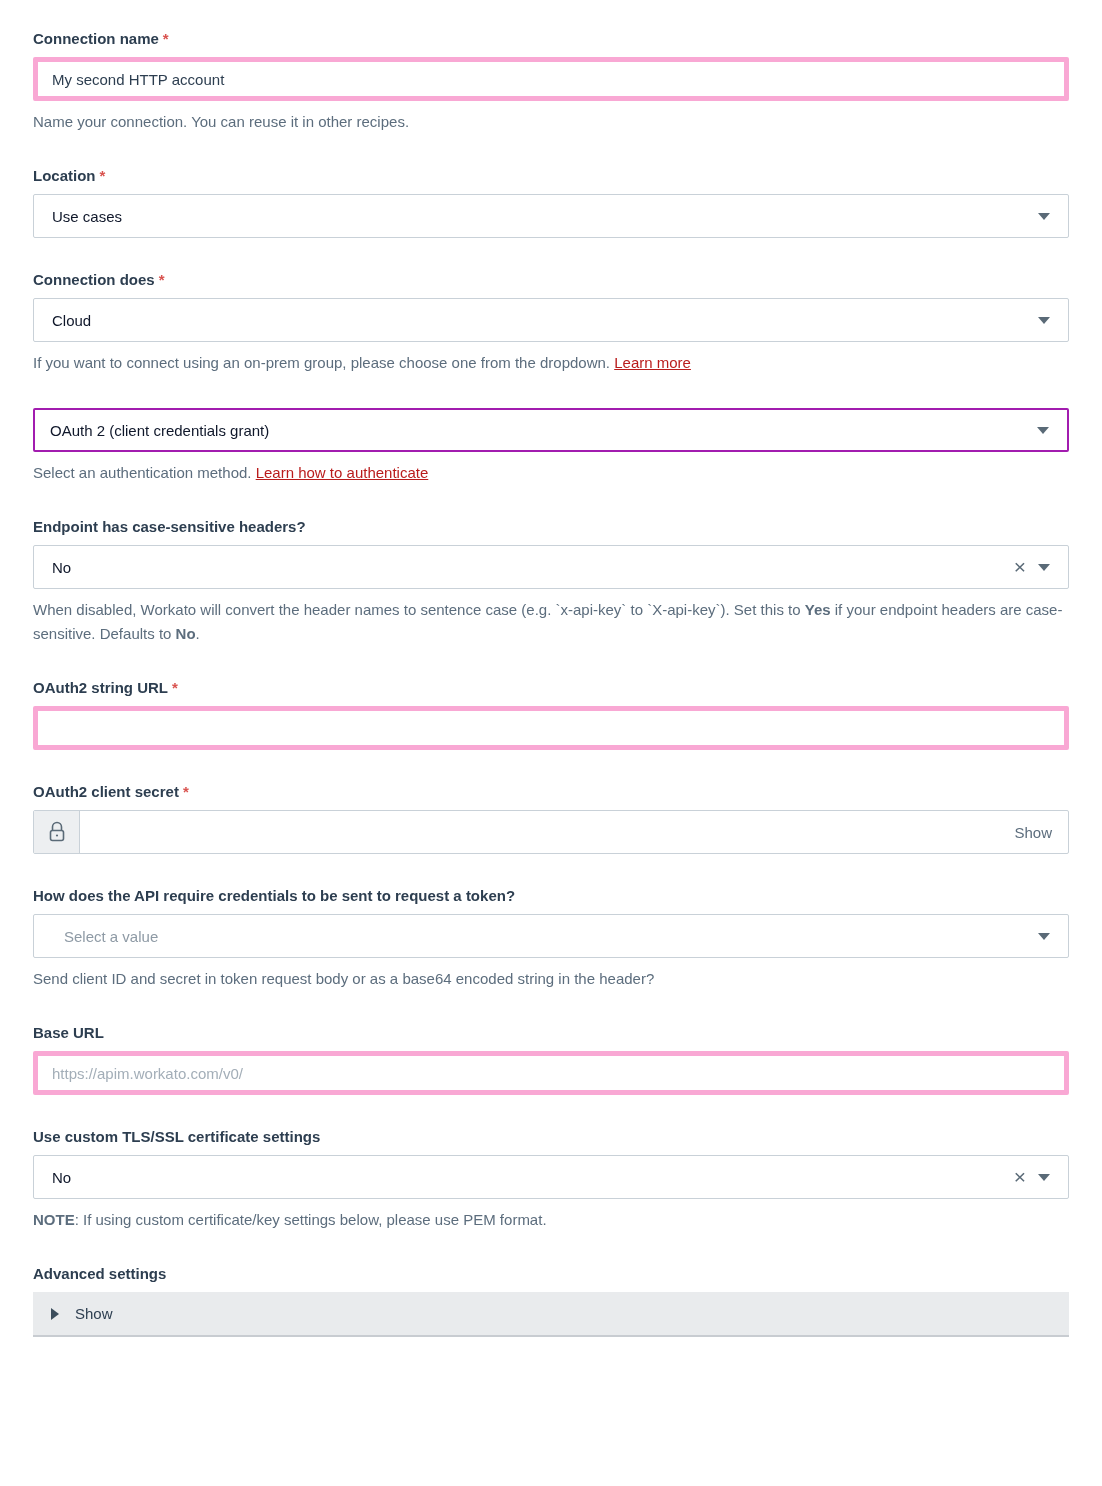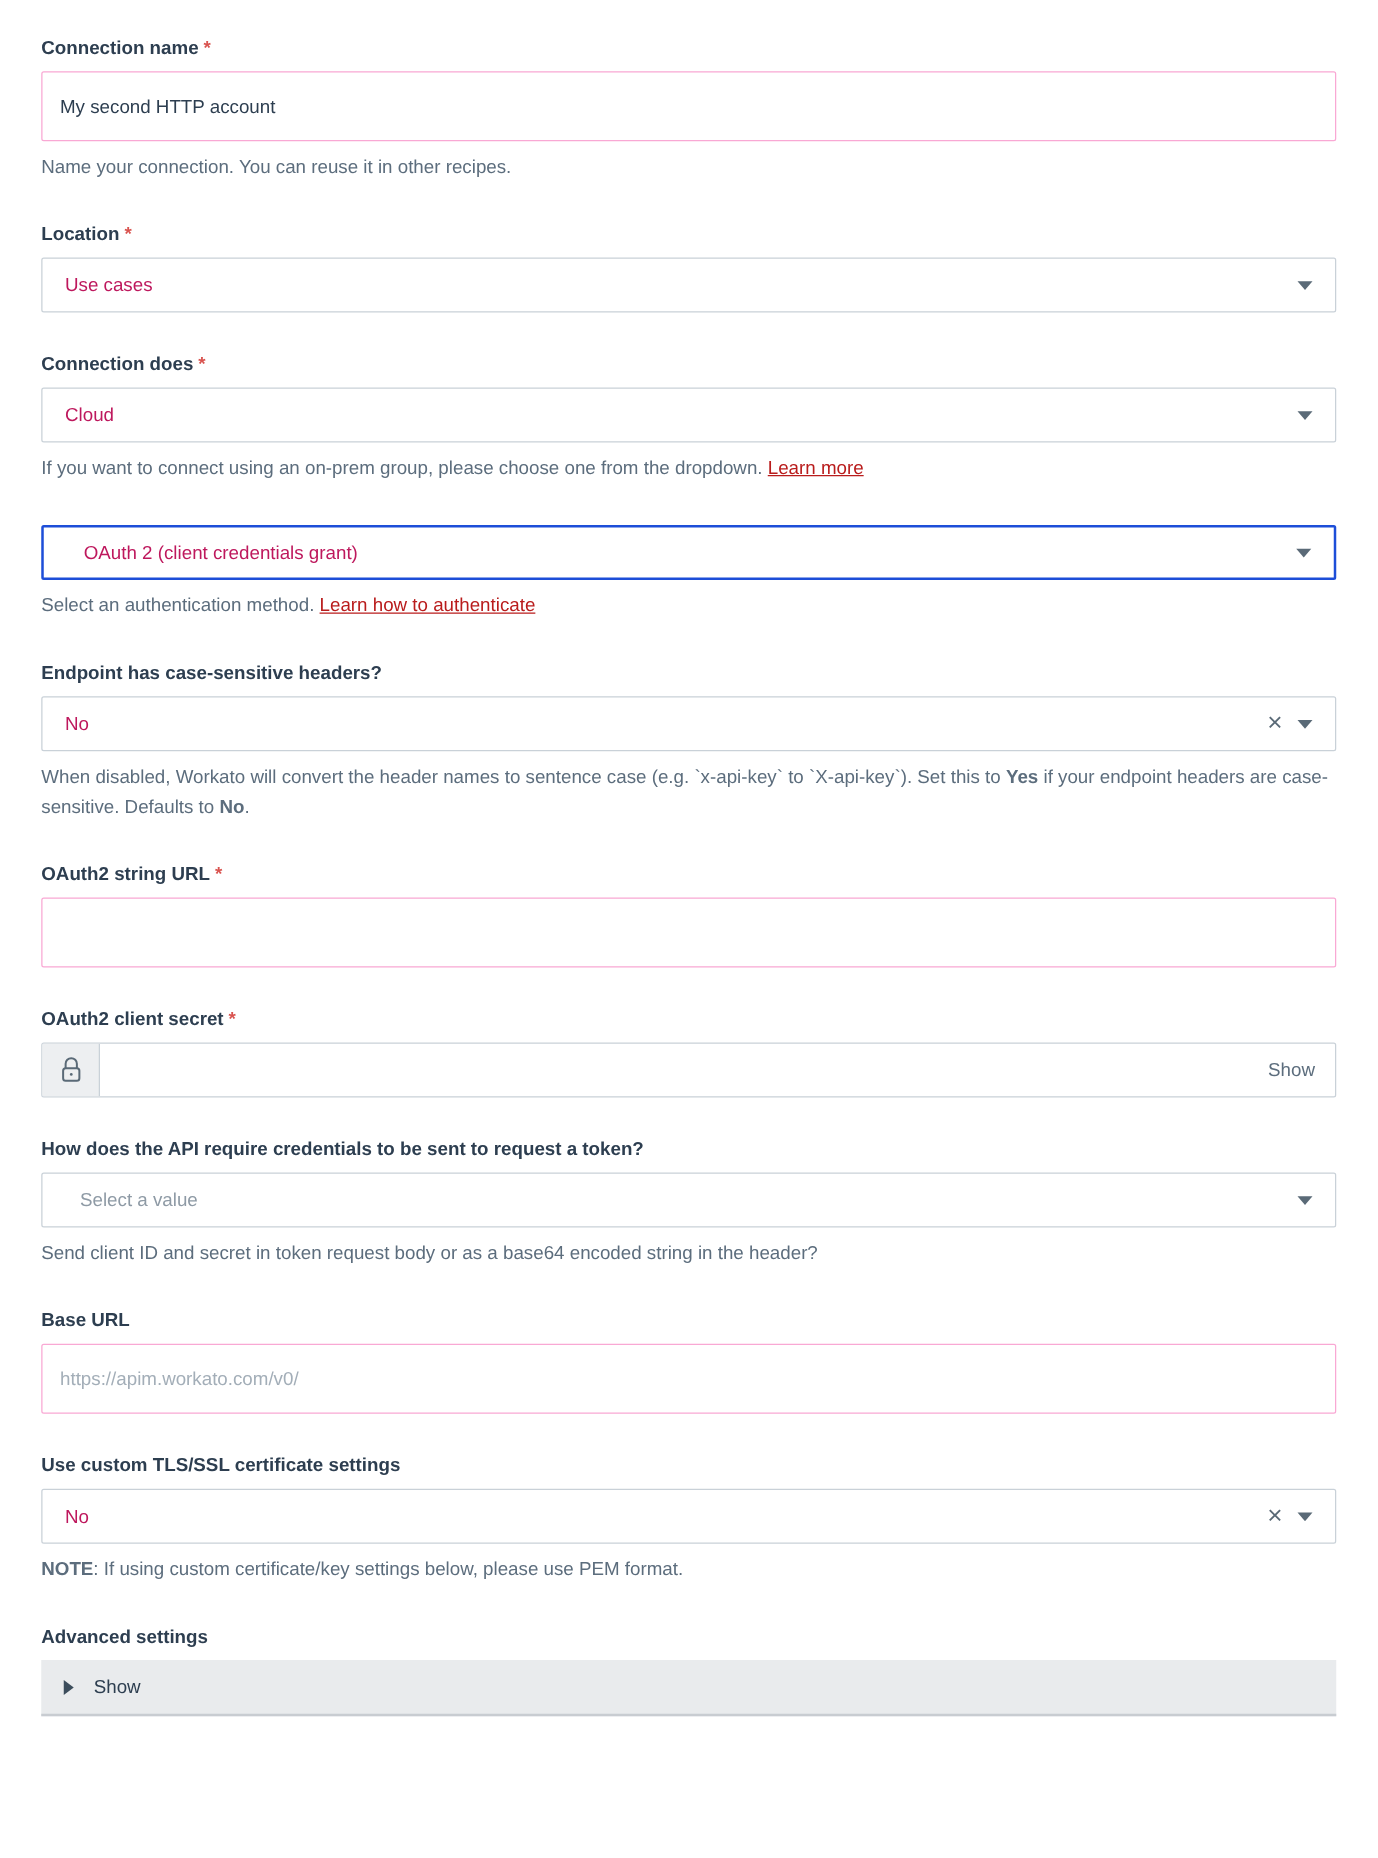--- a/index.html
+++ b/index.html
@@ -18,22 +18,22 @@
     font-weight: 700;
     font-size: 15px;
     color: #2d3e50;
     margin-bottom: 9px;
     line-height: 18px;
   }
   .req { color: #d9534f; margin-left: 4px; font-weight: 700; }
 
   .text-input {
     width: 100%;
-    height: 56px;
-    border: 1px solid #f9a8d4;
+    height: 44px;
+    border: 5px solid #f9a8d4;
     border-radius: 2px;
     padding: 4px 14px;
     font-size: 15px;
     font-family: "Liberation Sans", "DejaVu Sans", sans-serif;
     color: #2d3e50;
     background: #ffffff;
     outline: none;
   }
   .text-input::placeholder { color: #a3aeb8; opacity: 1; }
 
@@ -42,22 +42,22 @@
     width: 100%;
     height: 44px;
     border: 1px solid #c9d1d8;
     border-radius: 2px;
     background: #ffffff;
     display: flex;
     align-items: center;
     padding: 0 70px 0 18px;
     cursor: pointer;
   }
-  .select.focused { border: 2px solid #1d4ed8; padding-left: 32px; }
-  .select-value { font-size: 15px; color: #be185d; }
+  .select.focused { border: 2px solid #a21caf; padding-left: 15px; }
+  .select-value { font-size: 15px; color: #0f172a; }
   .select-value.placeholder { color: #8e9aa5; margin-left: 12px; }
 
   .caret {
     position: absolute;
     right: 18px;
     top: 50%;
     margin-top: -3px;
     width: 0; height: 0;
     border-left: 6px solid transparent;
     border-right: 6px solid transparent;

